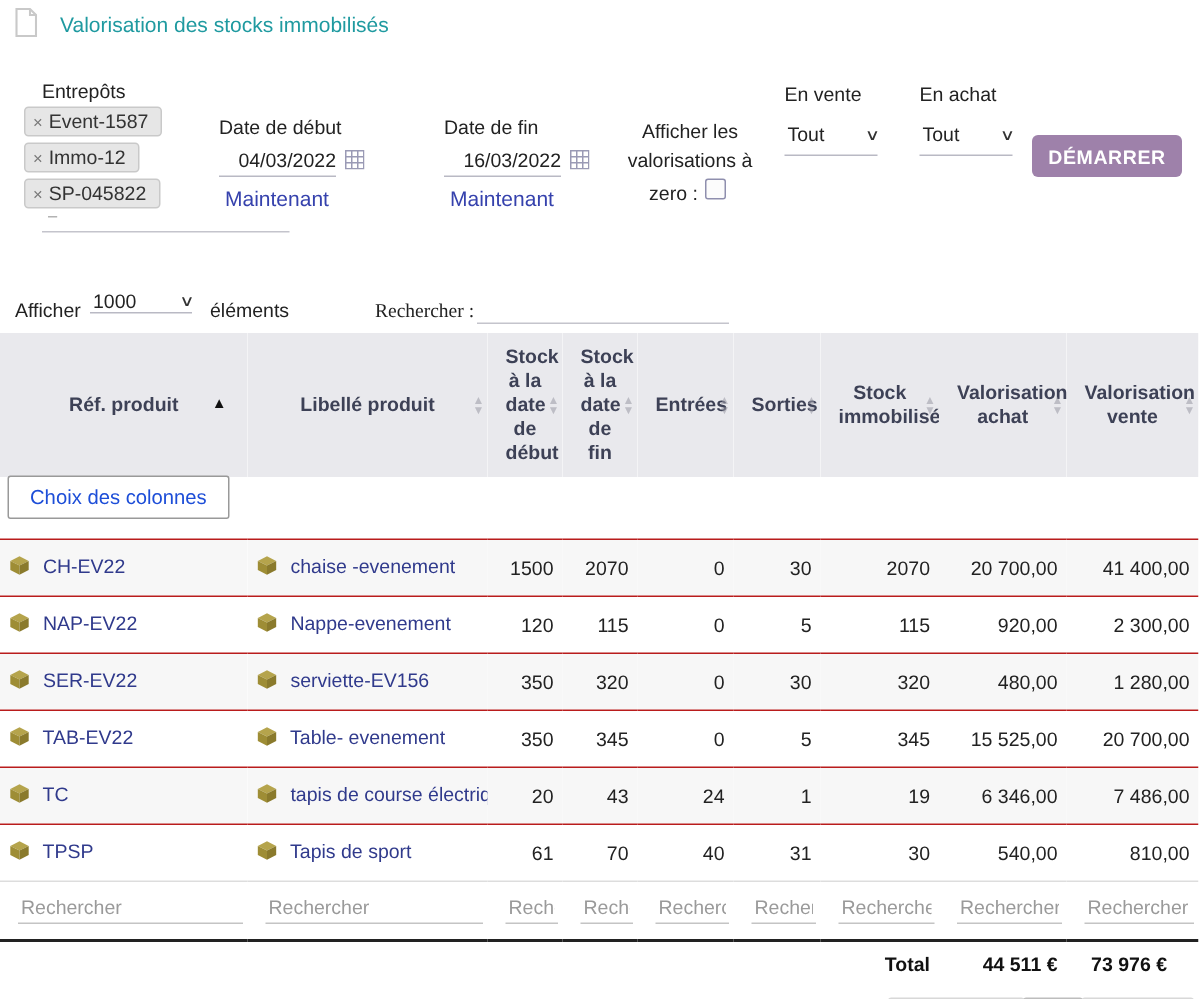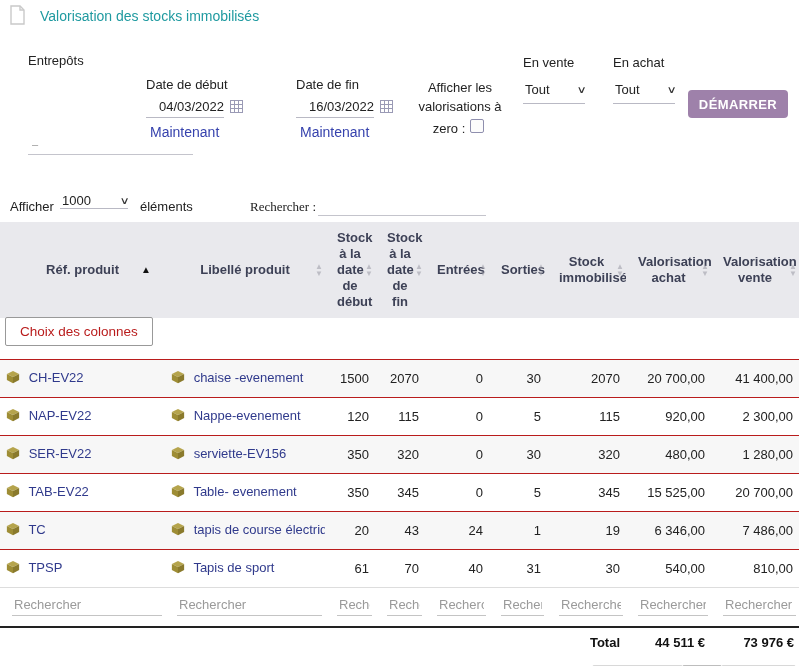--- a/index.html
+++ b/index.html
@@ -82,51 +82,56 @@
   .dt td.num { text-align:right; color:#222; }
   .navlink { color:#303a8c; cursor:pointer; }
   .cube { display:inline-block; vertical-align:-2px; margin-right:5px; }
 
   .dt tfoot td { border-top:1px solid #ddd; padding:7px 3px 10px 12px; }
   .dt tfoot input { width:100%; border:none; border-bottom:1px solid #c4c4c4;
                     font:13px "Liberation Sans",sans-serif; color:#555; padding:2px 2px 3px 2px; background:transparent; }
   .dt tfoot input::placeholder { color:#9a9a9a; }
 
   .total-table td { font-weight:bold; text-align:right; padding:7px 6px 6px 6px; color:#111; }
-  .total-table td:last-child { padding-right:5px; }
+  .total-table td:last-child { padding-right:21px; }
 
   
   .bottom { display:flex; justify-content:space-between; align-items:flex-start; padding:9px 3px 0 5px; }
   .info { padding-top:5px; color:#222; }
   .pager { display:flex; }
   .pg-btn { border:1px solid #d8d8d8; background:#fff; color:#555; padding:6px 15px;
             font:13px "Liberation Sans",sans-serif; cursor:pointer; border-radius:2px; margin-left:-1px; }
   .pg-btn.current { background:#dcdcdc; border-color:#bdbdbd; color:#333; }
 
   
   .colvis-btn { position:absolute; left:5px; top:317px; z-index:5; background:#fff;
                 border:1px solid #999; border-radius:2px; padding:6px 14px;
-                font:13.5px "Liberation Sans",sans-serif; color:#b91c1c; cursor:pointer; }
+                font:13.5px "Liberation Sans",sans-serif; color:#1d4ed8; cursor:pointer; }
 </style>
 </head>
 <body>
 
 <div class="page">
 
   <div class="top">
 
     <span class="abs doc-icon">
       <svg width="16" height="20" viewBox="0 0 16 20">
           <path d="M2 1 h9 l4 4 v14 h-13 z" fill="#fff" stroke="#c9c9c9" stroke-width="1.4"></path>
           <path d="M11 1 v4 h4" fill="none" stroke="#c9c9c9" stroke-width="1.4"></path>
         </svg>
     </span>
     <span class="abs page-title">Valorisation des stocks immobilisés</span>
 
     <span class="abs lbl wh-label">Entrepôts</span>
+    <div class="abs tags">
+      <span class="tag"><span class="x">×</span><span>Event-1587</span></span>
+      <span class="tag"><span class="x">×</span><span>Immo-12</span></span>
+      <span class="tag"><span class="x">×</span><span>SP-045822</span></span>
+    </div>
     <div class="abs ms-input">–</div>
 
     <div class="abs date-block db1">
       <span class="lbl">Date de début</span>
       <div class="date-row">
         <input class="date-input" value="04/03/2022" style="">
         <span class="cal">
           <svg width="13" height="13" viewBox="0 0 13 13">
               <rect x="0.5" y="0.5" width="12" height="12" fill="#fff" stroke="#9a9ab5"></rect>
               <path d="M0.5 4.5 h12 M4.5 0.5 v12 M8.5 0.5 v12 M0.5 8.5 h12" stroke="#9a9ab5" fill="none"></path>

